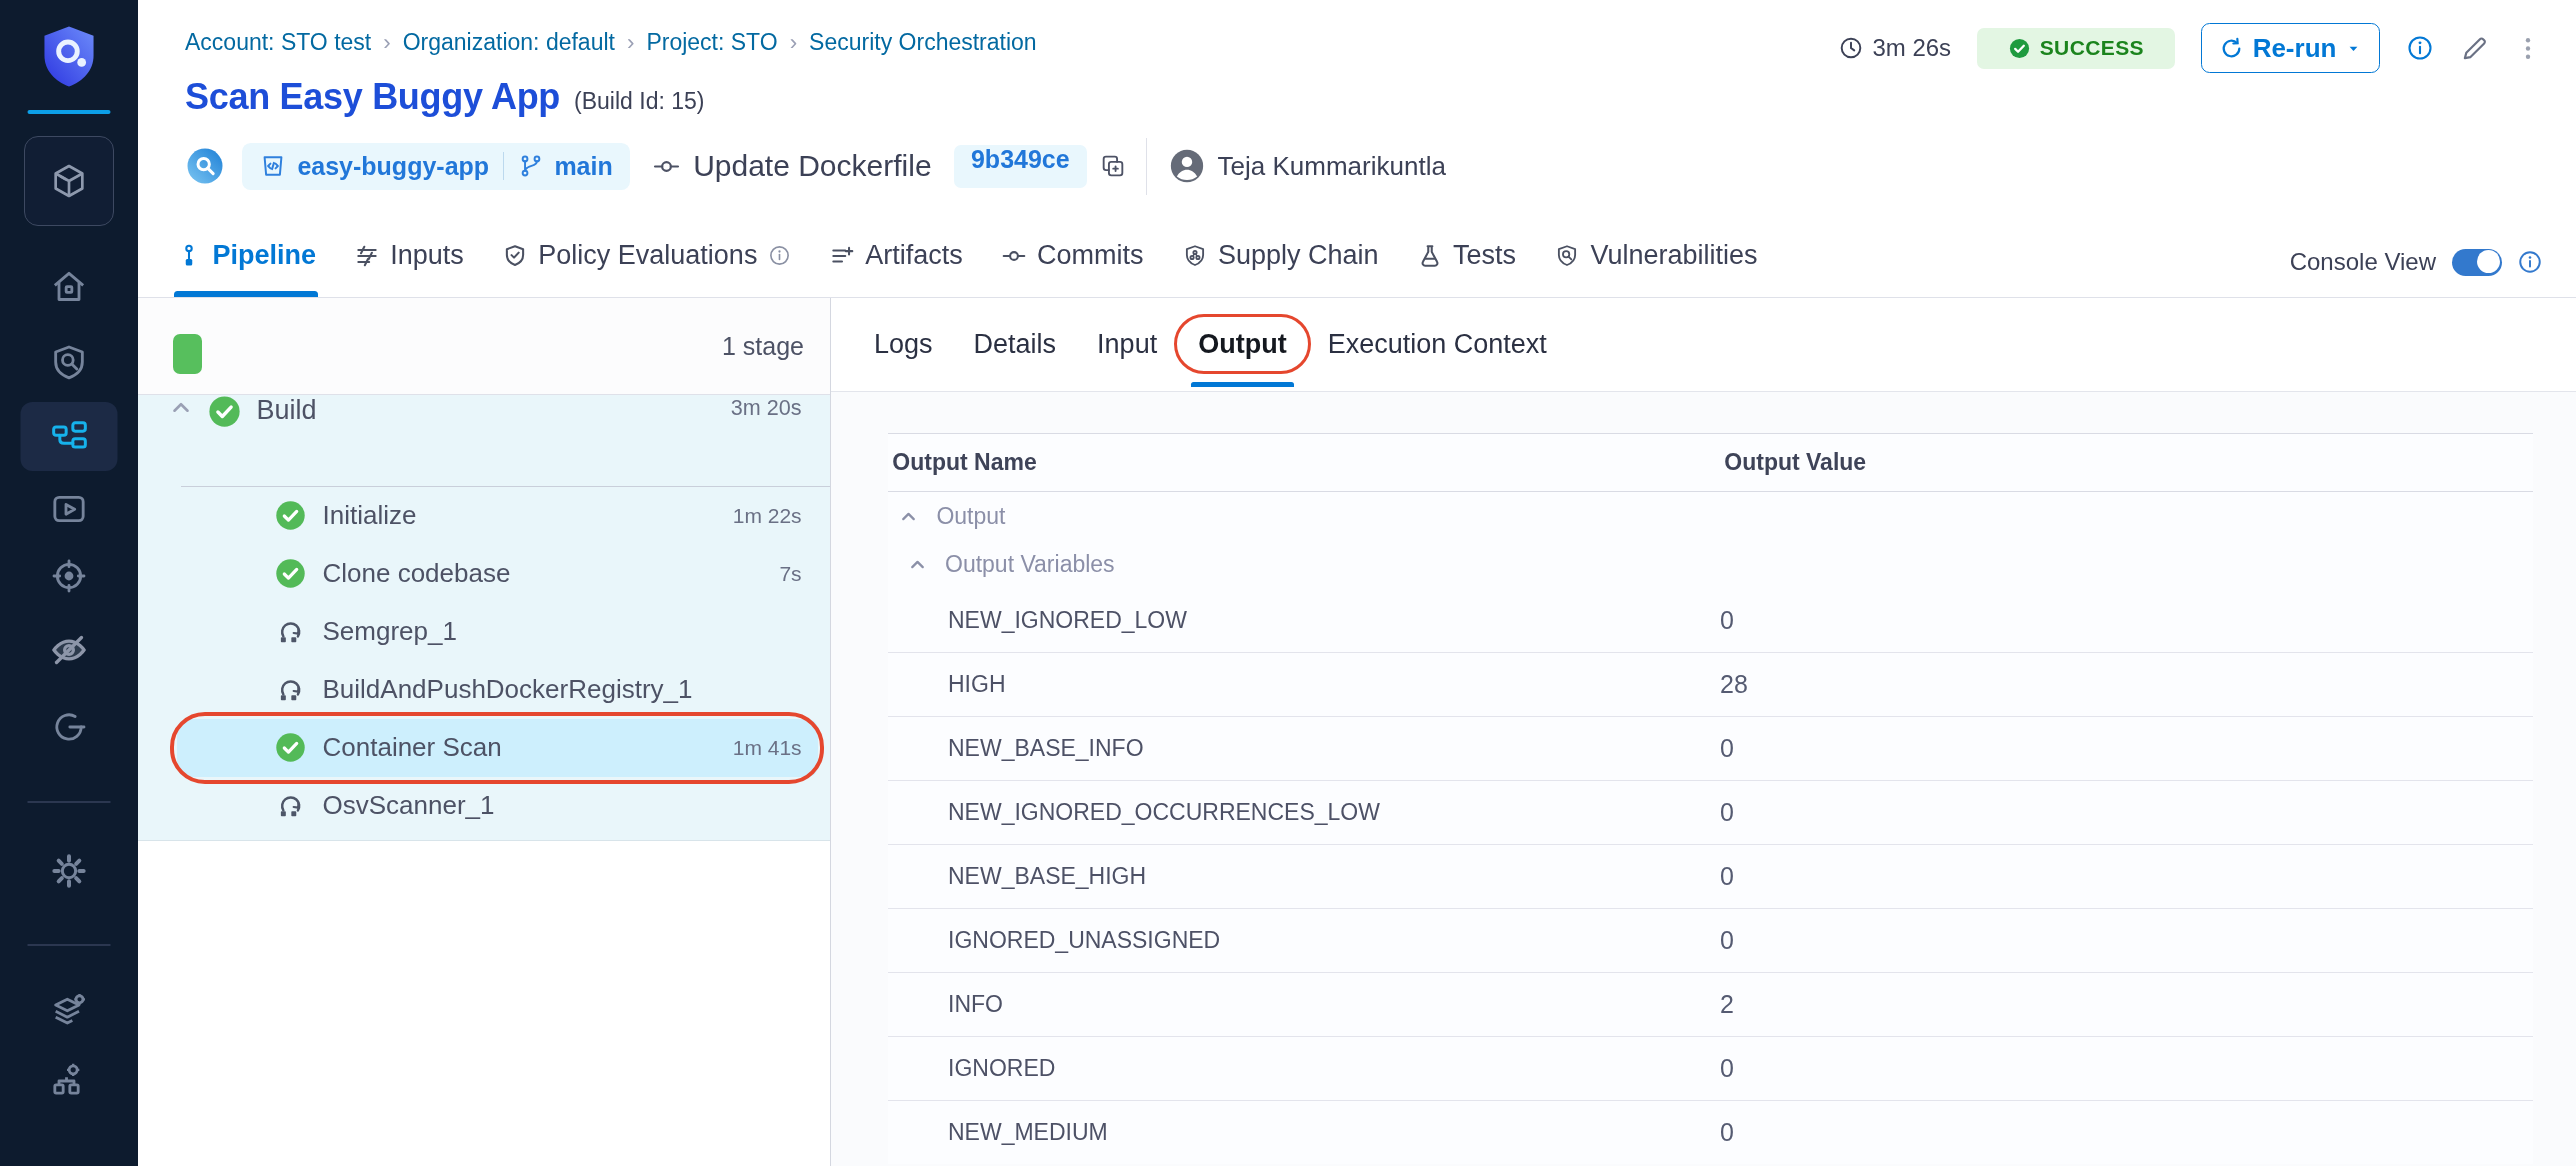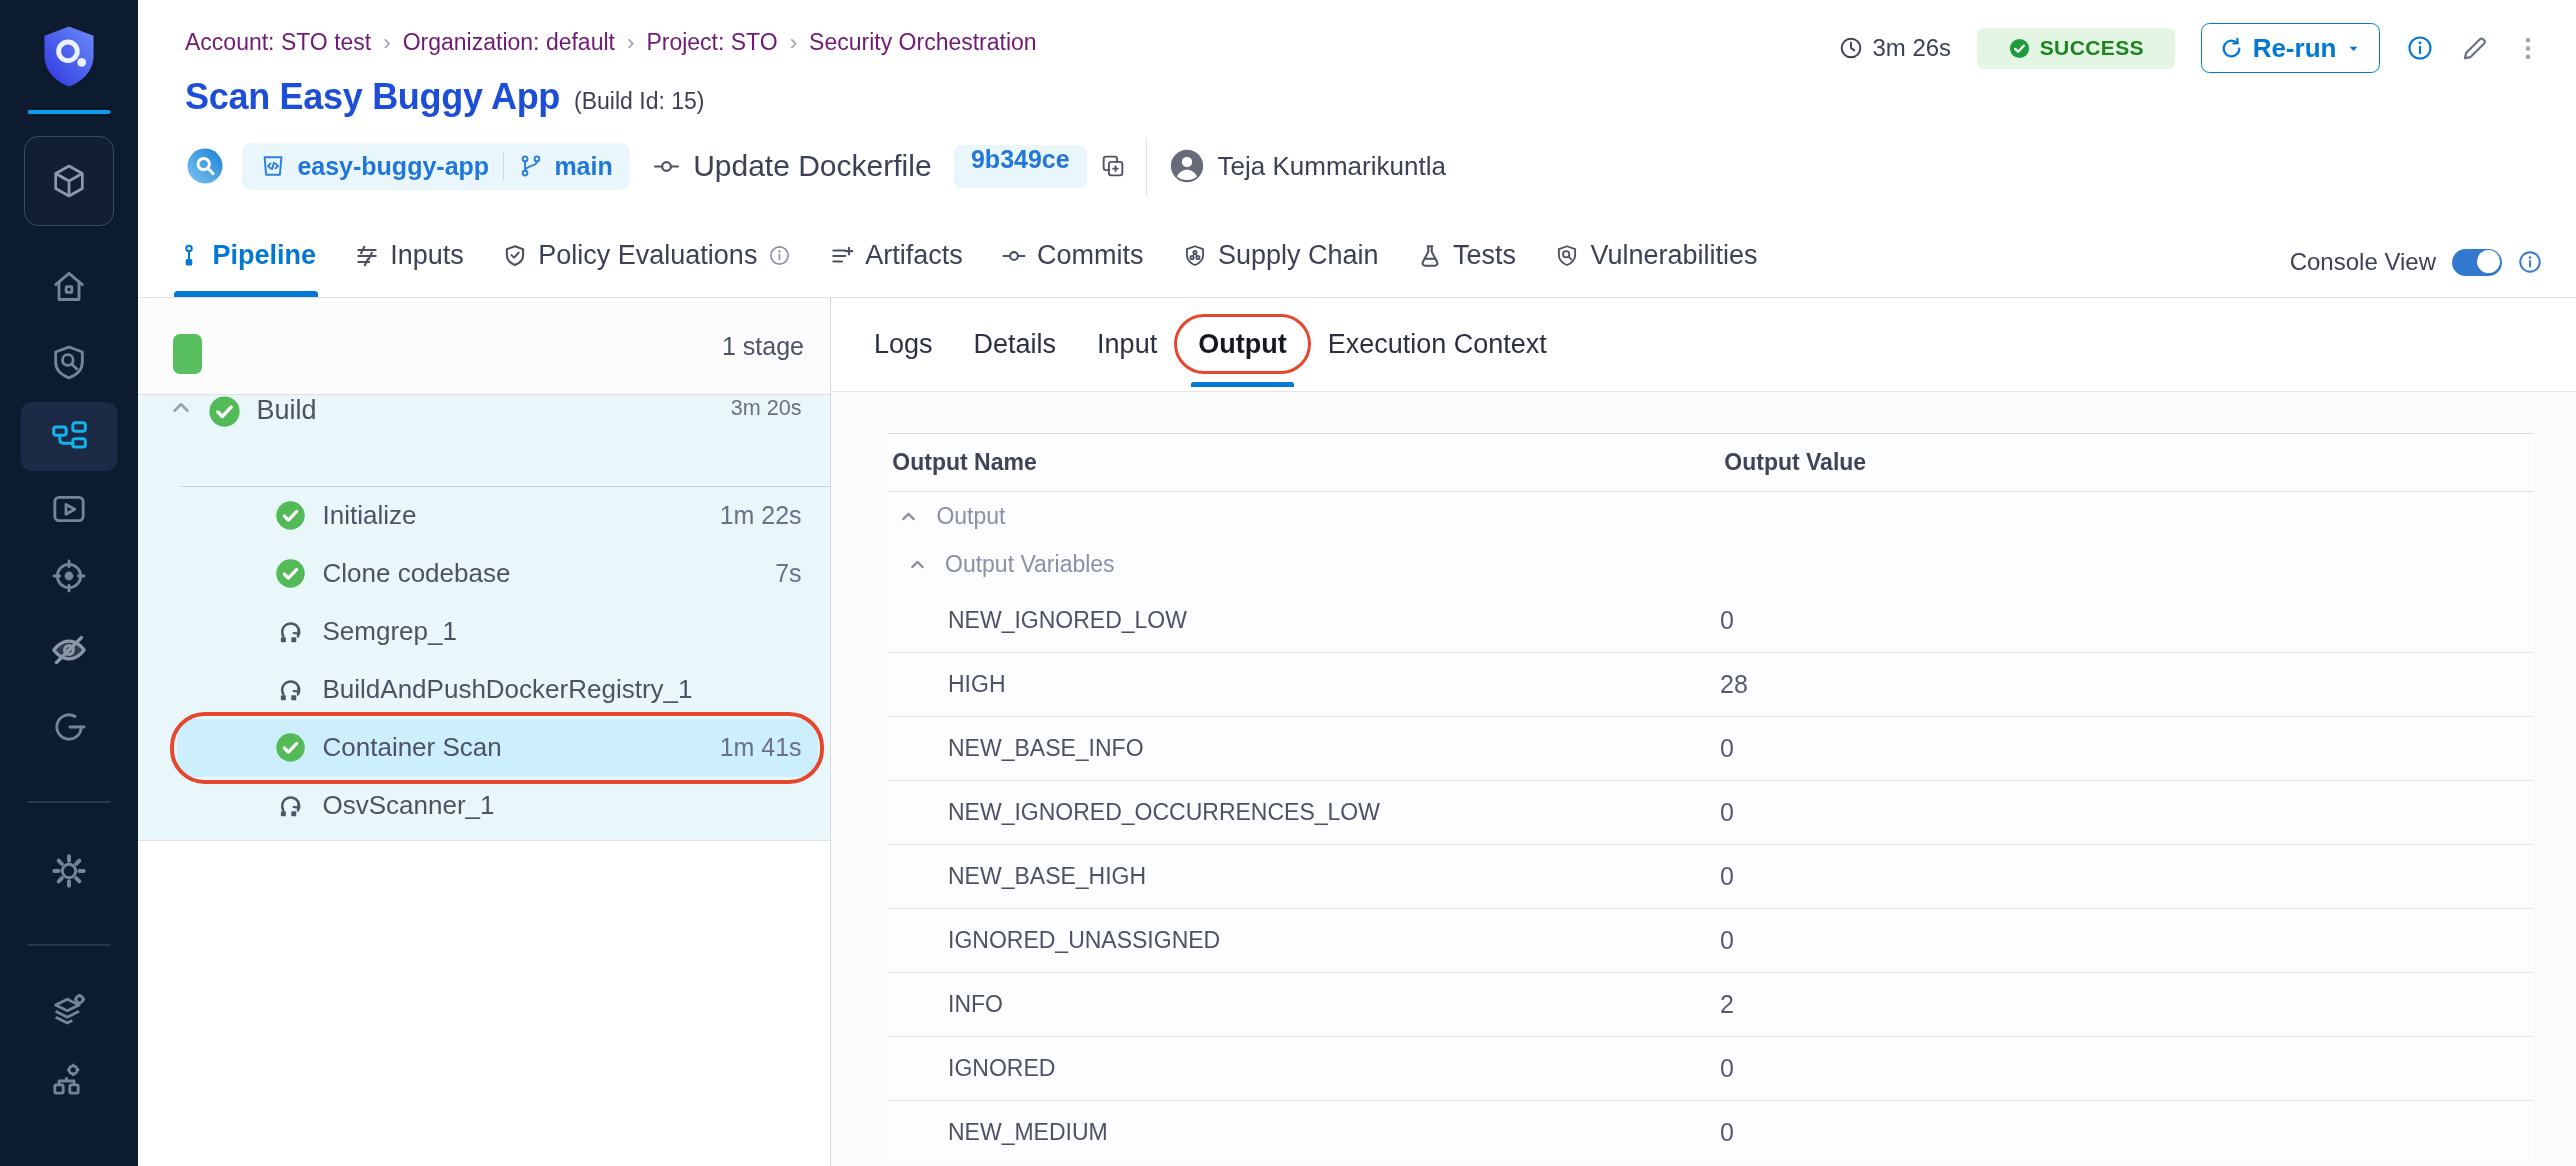--- a/index.html
+++ b/index.html
@@ -22,21 +22,21 @@
   .nav-executions { top:489px; } .nav-targets { top:556px; }
   .nav-exemptions { top:630px; color:#8d96a9; } .nav-getstarted { top:707px; }
   .side-divider { width:83px; height:1.7px; background:#2b3750; }
   .sd1 { top:801px; } .nav-settings { top:851px; } .sd2 { top:944px; }
   .nav-defaults { top:990px; } .nav-org { top:1059px; }
 
   
   .header { position:absolute; left:138px; top:0; right:0; height:298px; background:#fff; border-bottom:0.9px solid #dfe1e9; }
   .breadcrumb { position:absolute; left:47px; top:29px; display:flex; align-items:center; font-size:23px; color:#0278d5; }
   .breadcrumb .sep { color:#9ba0b5; margin:0 12px; font-size:22.4px; }
-  .breadcrumb a { color:#701a75; text-decoration:none; cursor:pointer; }
+  .breadcrumb a { color:#0369a1; text-decoration:none; cursor:pointer; }
   .title-row { position:absolute; left:47px; top:76px; display:flex; align-items:baseline; }
   .page-title { font-size:36px; font-weight:700; color:#1d4ed8; letter-spacing:-0.3px; }
   .build-id { font-size:23px; color:#3c4156; margin-left:14px; }
   .meta-row { position:absolute; left:47px; top:140px; height:52px; display:flex; align-items:center; }
   .pill { display:flex; align-items:center; background:#e9f7fd; border-radius:8.6px; height:47px; padding:0 17px; }
   .pill .plabel { font-size:25px; font-weight:600; color:#2177d9; margin-left:10.4px; }
   .pill .pdiv { width:0.9px; height:28px; background:#bcd9ee; margin:0 14px; }
   .commit-msg { font-size:30px; color:#3c4156; margin-left:12px;text-align:center; }
   .sha-pill { background:#e9f7fd; border-radius:7px; height:43px; display:flex; align-items:flex-start; padding:0 17px; font-size:25px; font-weight:600; color:#2177d9; }
   .meta-vdiv { width:0.9px; height:57px; background:#dfe1e9; margin:0 21px 0 19px; }
@@ -71,21 +71,21 @@
   .stage-count { position:absolute; right:26px; top:0; height:97px; display:flex; align-items:center; font-size:25px; color:#4d5265; }
   .tree { background:#e9f6fa; border-bottom:0.9px solid #d8e4ea; padding-bottom:5.2px; flex:none; }
   .build-row { height:91px; display:flex; align-items:flex-start; padding:0 28.5px 0 30px; cursor:pointer; }
   .build-row .chev { color:#9aa0b4; }
   .build-name { font-size:27px; font-weight:500; color:#4d5265; margin-left:15.5px; }
   .build-dur { margin-left:auto; font-size:21.6px; color:#6a7085; }
   .build-divider { height:0.9px; background:#c9cfda; margin:0 0 0 43px; }
   .step-row { position:relative; height:58px; display:flex; align-items:center; margin:0 12px 0 39px; padding:0 16.4px 0 97px; border-radius:10.4px; cursor:pointer; }
   .step-icon { width:33px; display:flex; justify-content:center; color:#4d5668; }
   .step-name { font-size:26px; color:#4d5265; margin-left:15.5px; }
-  .step-dur { margin-left:auto; font-size:25px; color:#6a7085; }
+  .step-dur { margin-left:auto; font-size:21px; color:#6a7085; }
   .step-row.selected { background:#cdeffd; }
   .annotation-oval { position:absolute; left:-7px; right:-6px; top:-7px; bottom:-7px; border:4.3px solid #e5472e; border-radius:35px; pointer-events:none; }
   .check-circle { width:33px; height:33px; }
   .check-sm { width:31px; height:31px; }
 
   .exec-panel { flex:1; background:#fafbfd; display:flex; flex-direction:column; overflow:hidden; }
   .subtabs { height:94px; background:#fff; border-bottom:0.9px solid #e3e5ec; display:flex; align-items:center; padding-left:43px; gap:41px; flex:none; }
   .stab { position:relative; font-size:27px; color:#2b3042; cursor:pointer; }
   .stab.active { font-weight:700; color:#14181f; }
   .stab.active .underline { position:absolute; left:-7px; right:-7px; bottom:-27px; height:5.2px; background:#0278d5; border-radius:2.6px 2.6px 0 0; }

